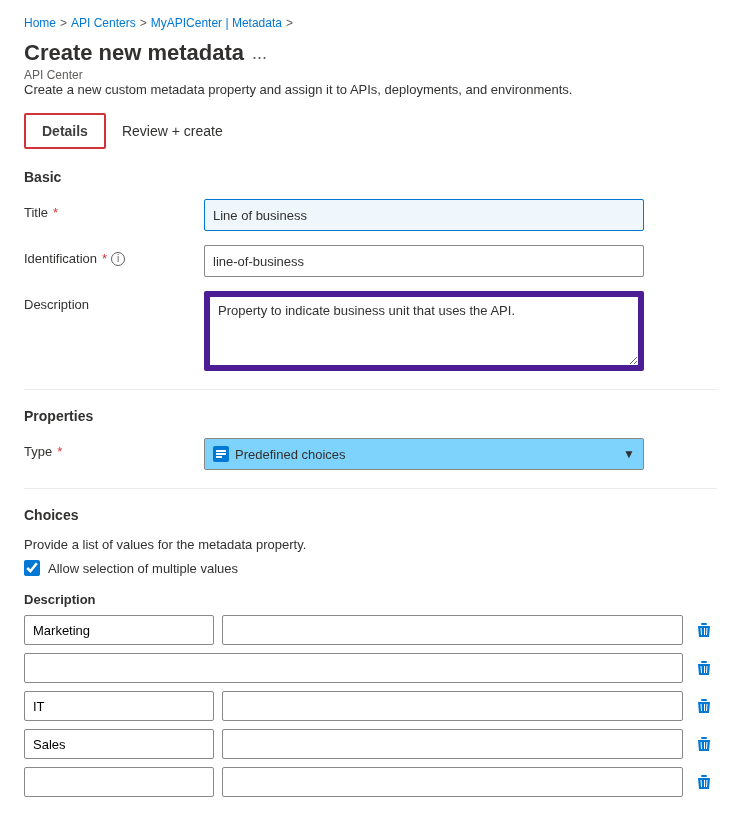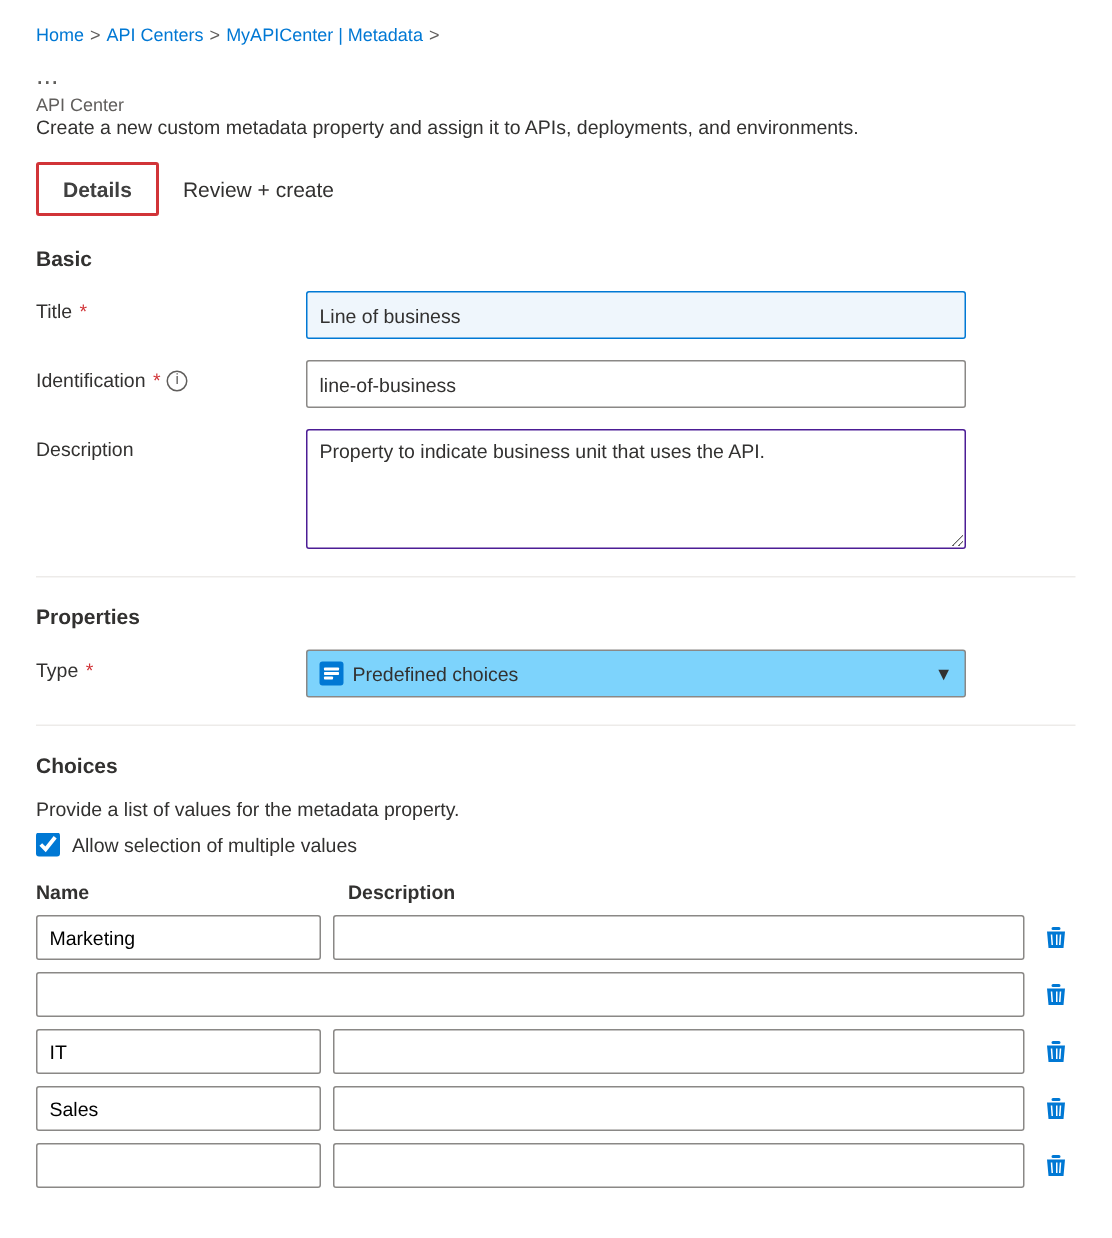--- a/index.html
+++ b/index.html
@@ -112,21 +112,21 @@
       outline: none;
     }
     .form-input.highlighted {
       background-color: #eff6fc;
       border-color: #0078d4;
     }
     .form-textarea {
       flex: 1;
       max-width: 440px;
       height: 80px;
-      border: 1px solid #4c1d95;
+      border: 6px solid #4c1d95;
       border-radius: 2px;
       padding: 6px 8px;
       font-size: 13px;
       color: #323130;
       resize: vertical;
       outline: none;
       font-family: inherit;
     }
     .divider {
       border: none;
@@ -234,20 +234,21 @@
 <div class="breadcrumb">
   <a href="#">Home</a>
   <span>&gt;</span>
   <a href="#">API Centers</a>
   <span>&gt;</span>
   <a href="#">MyAPICenter | Metadata</a>
   <span>&gt;</span>
 </div>
 
 <div class="page-title">
+  <span>Create new metadata</span>
   <span class="ellipsis">...</span>
 </div>
 <div class="page-subtitle">API Center</div>
 
 <div class="description-text">Create a new custom metadata property and assign it to APIs, deployments, and environments.</div>
 
 <div class="tabs">
   <button class="tab active">Details</button>
   <button class="tab">Review + create</button>
 </div>
@@ -309,21 +310,20 @@
   <div class="section-title">Choices</div>
   <div class="choices-desc">Provide a list of values for the metadata property.</div>
 
   <div class="checkbox-row">
     <input type="checkbox" class="checkbox" checked="" style="">
     <label class="checkbox-label">Allow selection of multiple values</label>
   </div>
 
   <div class="choices-table">
     <div class="choices-header">
-      <div class="col-name">Name</div>
       <div class="col-desc">Description</div>
     </div>
 
     <div class="choice-row">
       <input type="text" class="choice-name-input" value="Marketing" style="">
       <input type="text" class="choice-desc-input" value="" style="">
       <button class="delete-btn">
         <svg width="18" height="18" viewBox="0 0 18 18" fill="#0078d4">
           <path d="M7 2h4a1 1 0 0 1 0 2H7a1 1 0 0 1 0-2zM3 5h12l-1 11H4L3 5zm2.5 2l.5 7h1l-.5-7h-1zm3.5 0v7h1V7h-1zm2.5 0l-.5 7h1l.5-7h-1z"></path>
         </svg>

